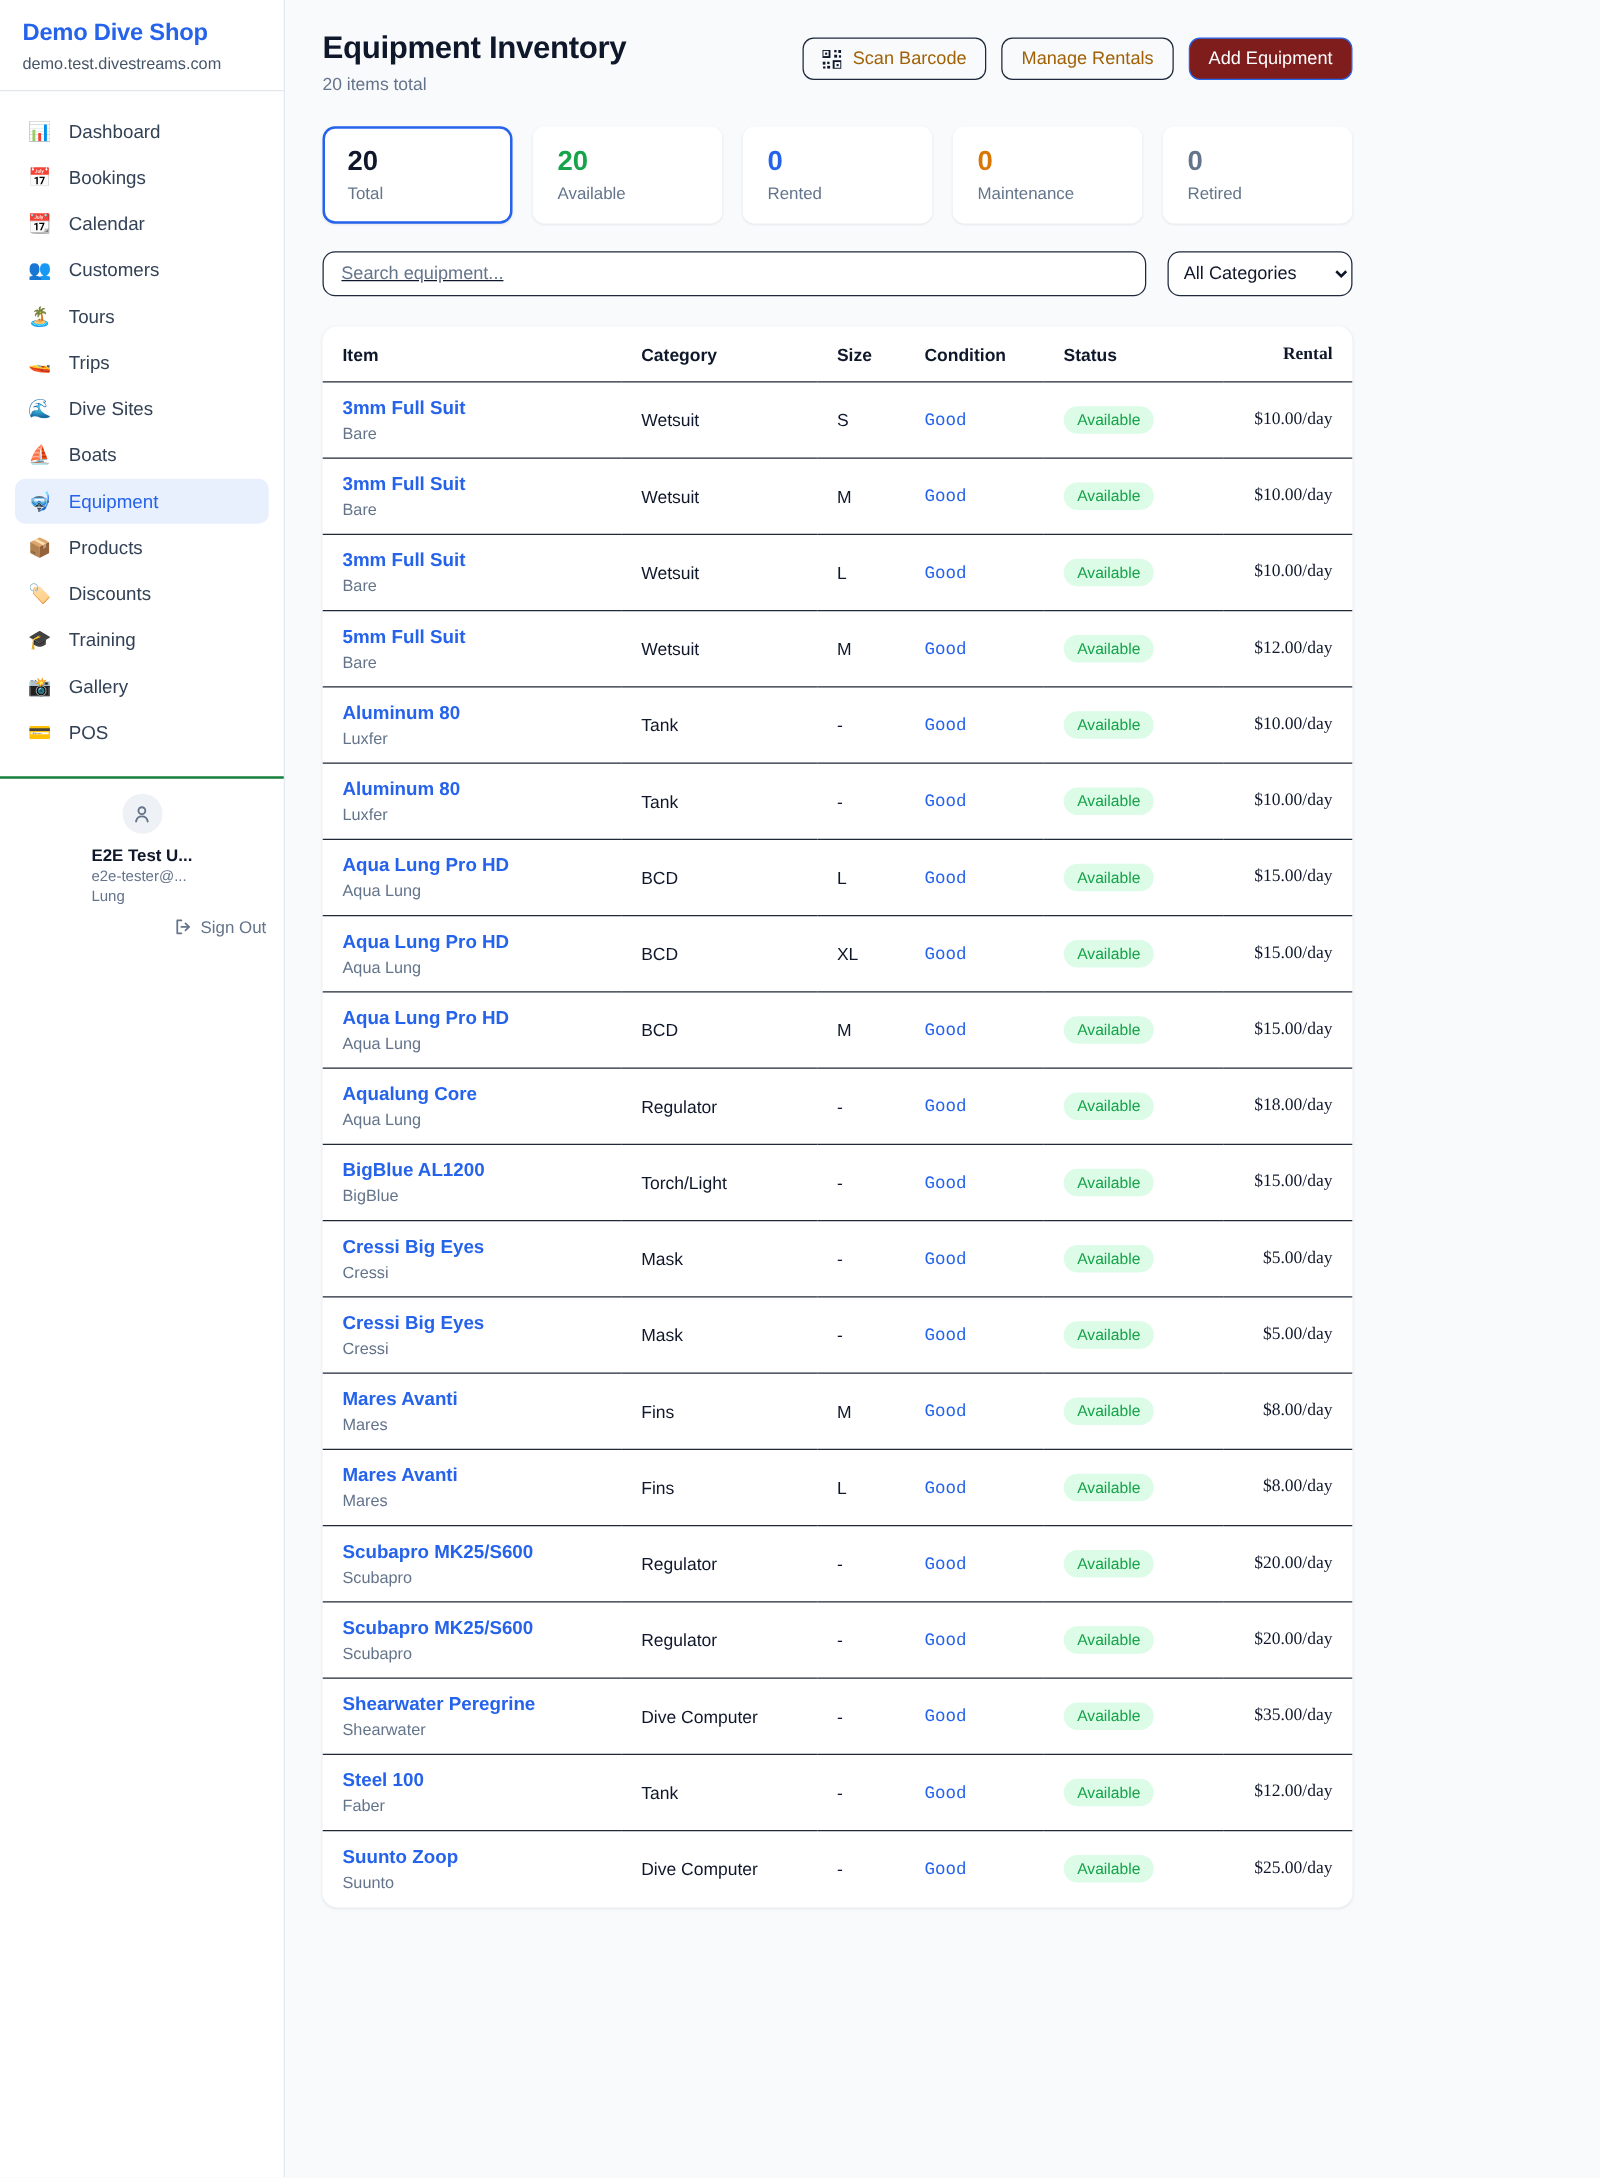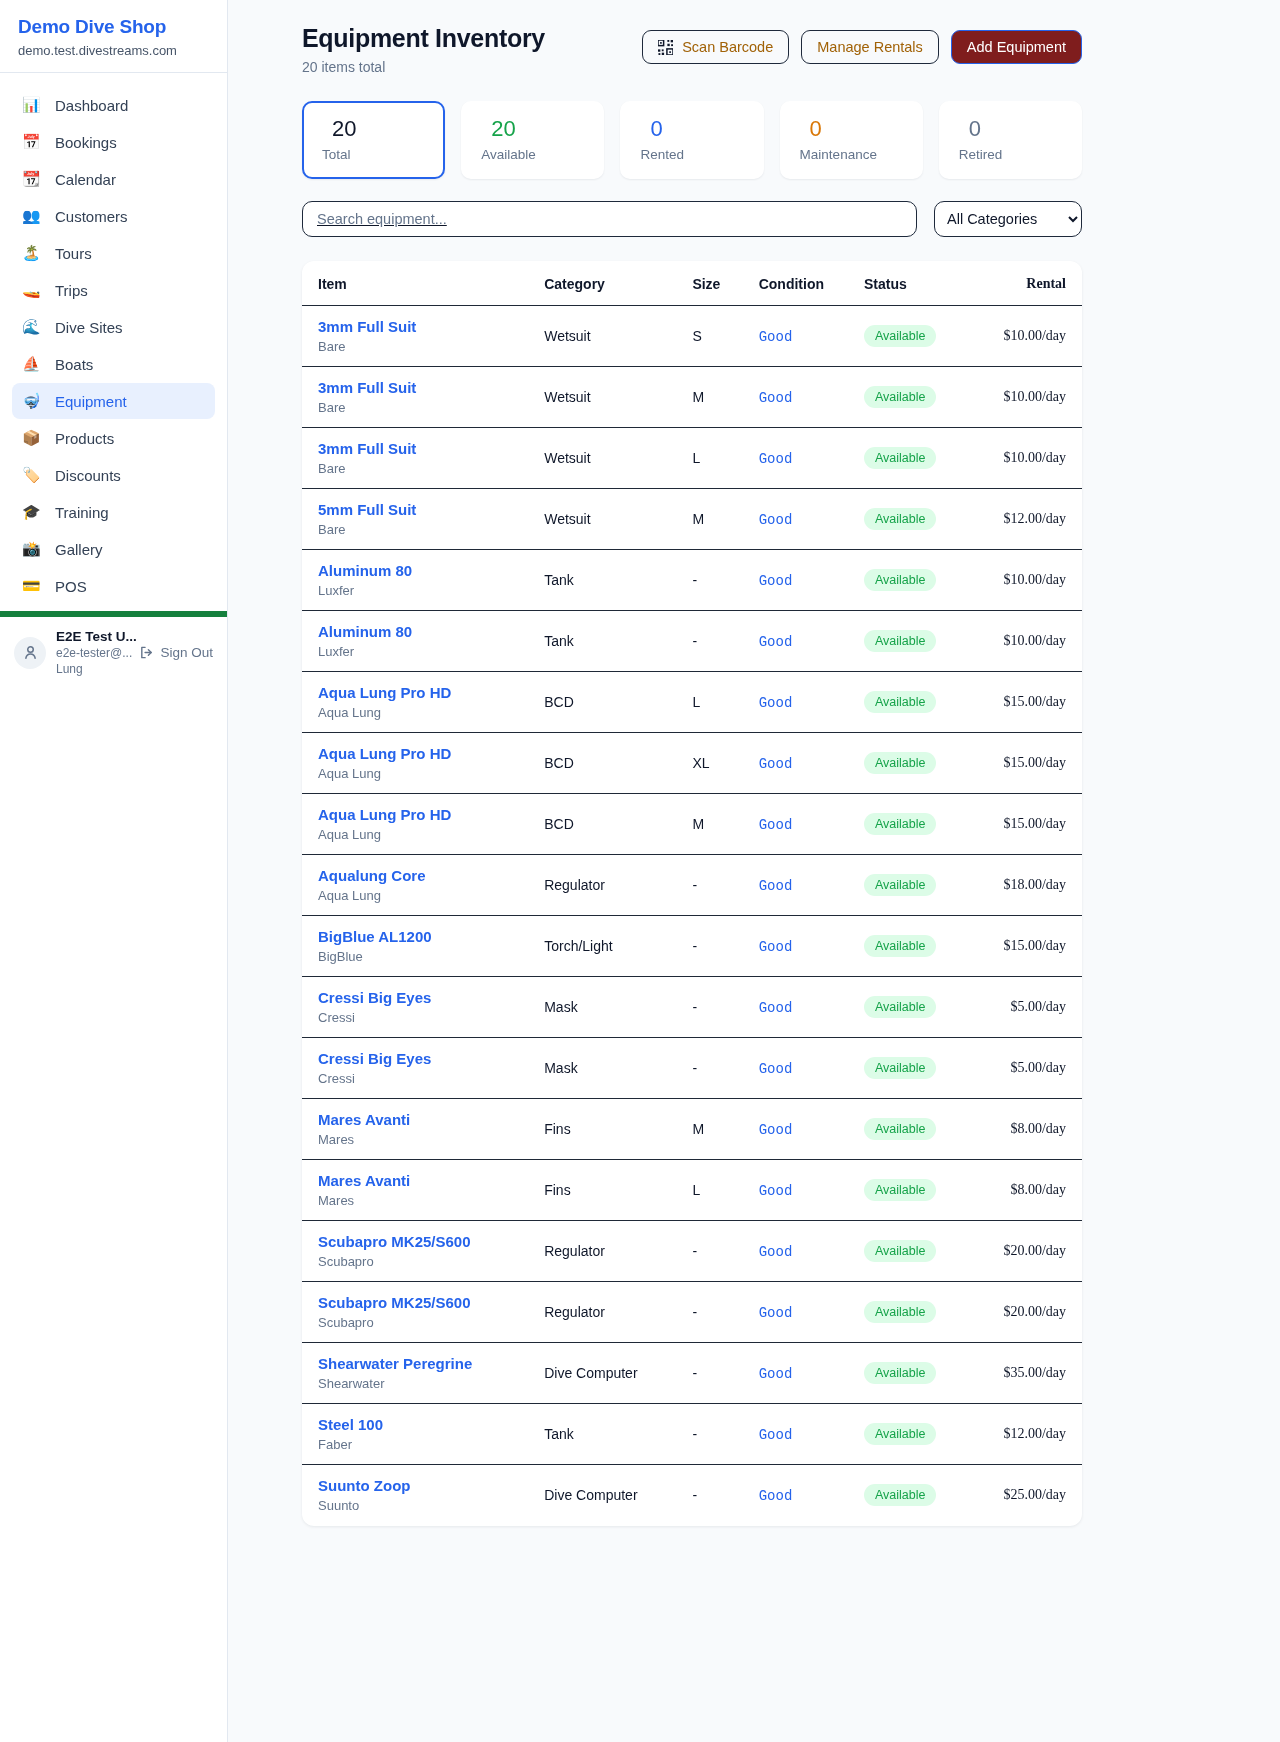--- a/index.html
+++ b/index.html
@@ -1,48 +1,48 @@
 <!DOCTYPE html>
 <html><head>
 <meta charset="utf-8">
 <style>
   * { margin:0; padding:0; box-sizing:border-box; }
   html,body { background:#f8fafc; }
   body { font-family:"Liberation Sans","DejaVu Sans",sans-serif; color:#0f172a; }
-  .app { display:flex; width:1112px; min-height:1742px;gap:44px; }
+  .app { display:flex; width:1112px; min-height:1742px; }
 
   
   .sidebar { width:228px; background:#ffffff; border-right:1px solid #e2e8f0; display:flex; flex-direction:column; flex-shrink:0; }
   .side-head { padding:16px 18px 14px; border-bottom:1px solid #e2e8f0; }
   .brand { color:#2563eb; font-size:19px; font-weight:800; letter-spacing:-.2px; }
   .domain { color:#475569; font-size:13px; margin-top:5px; }
   .nav { padding:14px 12px 6px; }
   .nav-item { display:flex; align-items:center; gap:13px; padding:9px 10px; margin-bottom:1px; border-radius:8px; color:#334155; font-size:15px; cursor:pointer; }
   .nav-item.active { background:#e8f0fe; color:#2563eb; }
   .nav-icon { width:20px; font-size:15px; text-align:center; flex-shrink:0; }
-  .user-box { border-top:6px solid #15803d; margin-top:0; padding:12px 14px; display:flex; align-items:center; gap:10px; }
+  .user-box { border-top:2px solid #15803d; margin-top:10px; padding:12px 14px; display:flex; align-items:center; gap:10px;flex-direction:column; }
   .avatar { width:32px; height:32px; border-radius:50%; background:#eef2f6; display:flex; align-items:center; justify-content:center; flex-shrink:0; }
   .user-meta { min-width:0; }
   .user-name { font-weight:700; font-size:13.5px; color:#0f172a; white-space:nowrap; }
   .user-sub { font-size:12px; color:#64748b; margin-top:2px; white-space:nowrap; }
   .signout { margin-left:auto; color:#64748b; font-size:13.5px; display:flex; gap:6px; align-items:center; cursor:pointer; white-space:nowrap; }
 
   
   .main { flex:1; padding:24px 30px 30px; }
   .page-head { display:flex; justify-content:space-between; align-items:flex-start; }
   .page-title { font-size:25px; font-weight:800; color:#0f172a; letter-spacing:-.3px; }
   .page-sub { color:#64748b; font-size:14px; margin-top:6px; }
   .actions { display:flex; gap:12px; padding-top:6px; }
   .btn { border:1px solid #1e293b; background:transparent; border-radius:9px; padding:8px 15px; font-size:14.5px; color:#a16207; display:flex; gap:9px; align-items:center; cursor:pointer; font-family:inherit; }
   .btn.primary { background:#7f1d1d; border-color:#2563eb; color:#ffffff; font-weight:500; }
 
   .stats { display:flex; gap:16px; margin-top:26px; }
   .stat { flex:1; background:#ffffff; border-radius:10px; padding:13px 18px 15px; border:2px solid transparent; box-shadow:0 1px 2px rgba(15,23,42,.07); cursor:pointer; }
   .stat.selected { border-color:#2563eb; }
-  .stat-value { font-size:22px; font-weight:400;margin-left:10px; }
+  .stat-value { font-size:22px; font-weight:700; }
   .stat-label { font-size:13.5px; color:#64748b; margin-top:5px; }
 
   .filters { display:flex; gap:17px; margin-top:22px; }
   .search { flex:1; border:1px solid #1e293b; border-radius:10px; padding:9px 14px; font-size:14.5px; background:#ffffff; color:#0f172a; font-family:inherit; outline:none;text-decoration:underline; }
   .search::placeholder { color:#64748b; }
   .cat-select { width:148px; border:1px solid #1e293b; border-radius:10px; background:#ffffff; font-size:14.5px; padding:8px 8px; color:#0f172a; font-family:inherit; }
 
   .table-card { margin-top:24px; background:#ffffff; border-radius:12px; box-shadow:0 1px 3px rgba(15,23,42,.08); overflow:hidden; }
   table { width:100%; border-collapse:collapse; }
   thead th { text-align:left; font-size:14px; font-weight:700; color:#0f172a; padding:15px 16px 13px; }

